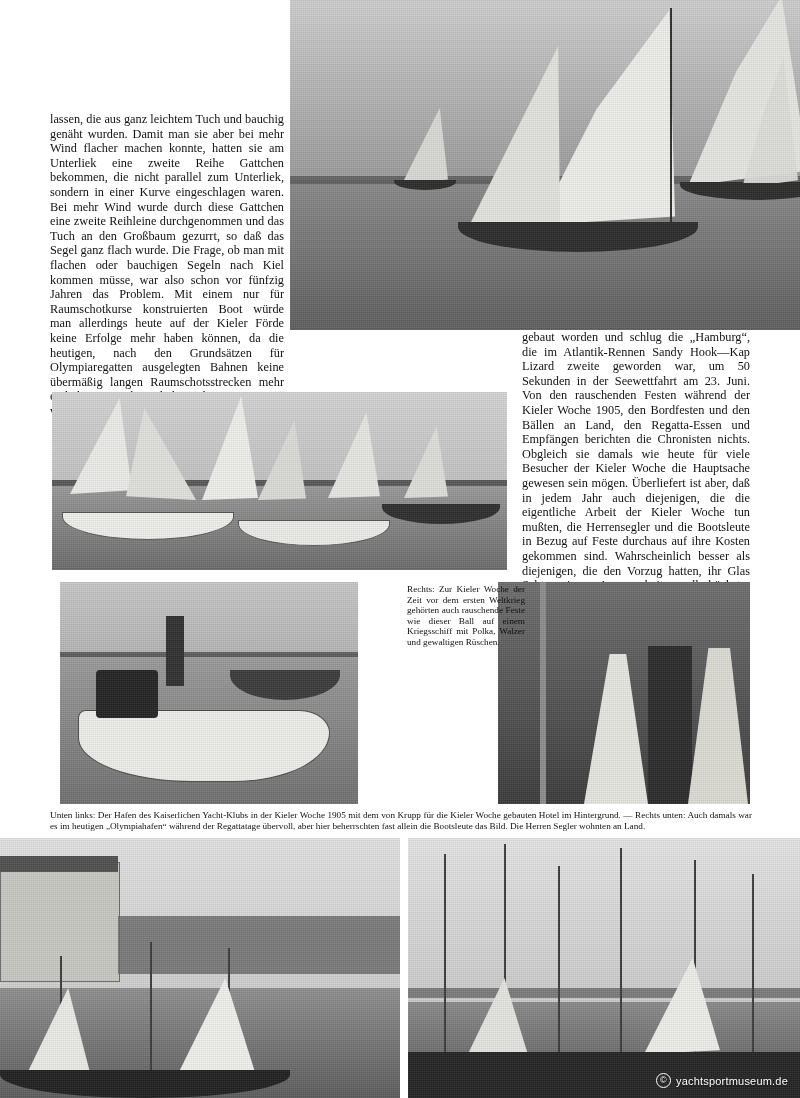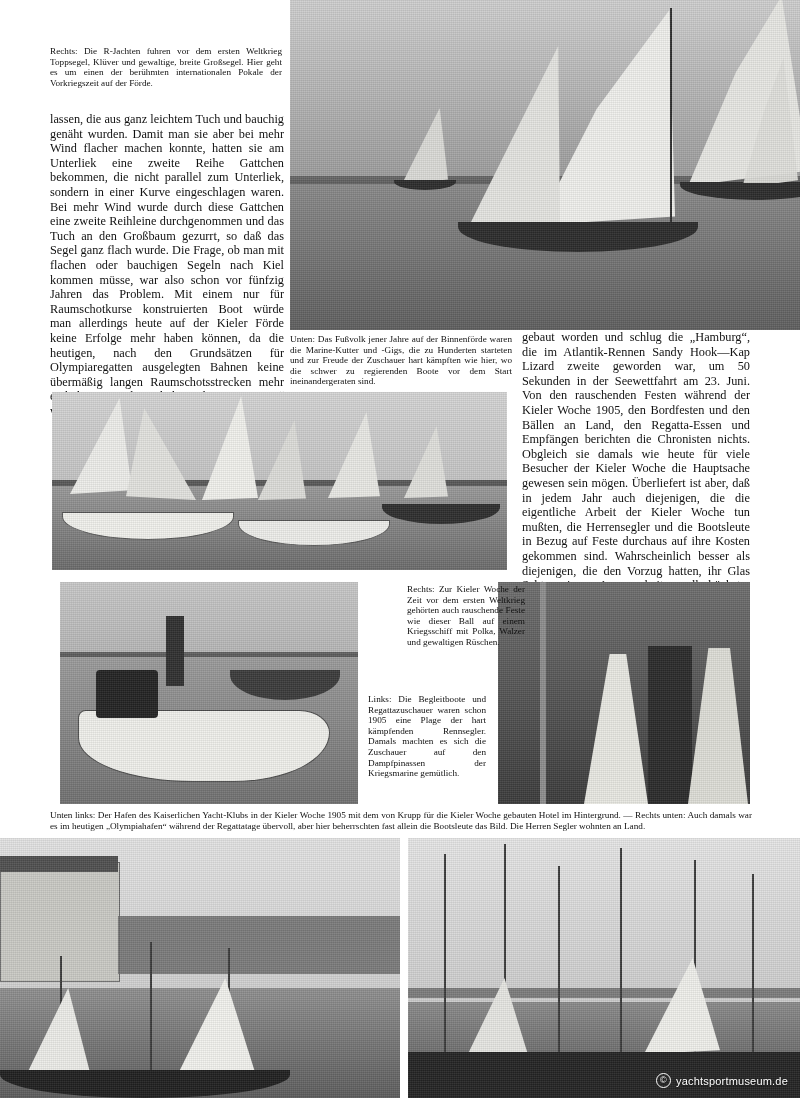--- a/index.html
+++ b/index.html
@@ -140,25 +140,23 @@
     <div class="hull" style="left:446px; top:183px; width:72px; height:12px;"></div>
 
     <div class="sail" style="left:112px; top:108px; width:46px; height:76px;
                 clip-path: polygon(82% 0%, 100% 94%, 0% 100%);
                 background:#dadad6;"></div>
     <div class="hull" style="left:104px; top:180px; width:62px; height:10px;"></div>
 
     <div class="grain"></div>
   </div>
 
-  <div class="caption" style="left:50px; top:46px; width:232px;">Rechts: Die R-Jachten fuhren vor dem ersten Weltkrieg Toppsegel, Klüver und gewaltige, breite Großsegel. Hier geht es um einen der berühmten internationalen Pokale der Vorkriegszeit auf der Förde.</div>
 
   <div class="col-text" style="left:50px; top:112px; width:234px;">lassen, die aus ganz leichtem Tuch und bauchig genäht wurden. Damit man sie aber bei mehr Wind flacher machen konnte, hatten sie am Unterliek eine zweite Reihe Gattchen bekommen, die nicht parallel zum Unterliek, sondern in einer Kurve eingeschlagen waren. Bei mehr Wind wurde durch diese Gattchen eine zweite Reihleine durchgenommen und das Tuch an den Großbaum gezurrt, so daß das Segel ganz flach wurde. Die Frage, ob man mit flachen oder bauchigen Segeln nach Kiel kommen müsse, war also schon vor fünfzig Jahren das Problem. Mit einem nur für Raumschotkurse konstruierten Boot würde man allerdings heute auf der Kieler Förde keine Erfolge mehr haben können, da die heutigen, nach den Grundsätzen für Olympiaregatten ausgelegten Bahnen keine übermäßig langen Raumschotsstrecken mehr enthalten. Der kaiserliche Schoner „Meteor“ war im vorausgegangenen Winter um-</div>
 
-  <div class="caption" style="left:290px; top:334px; width:222px;">Unten: Das Fußvolk jener Jahre auf der Binnenförde waren die Marine-Kutter und -Gigs, die zu Hunderten starteten und zur Freude der Zuschauer hart kämpften wie hier, wo die schwer zu regierenden Boote vor dem Start ineinandergeraten sind.</div>
 
   <div class="col-text" style="left:522px; top:330px; width:228px;">gebaut worden und schlug die „Hamburg“, die im Atlantik-Rennen Sandy Hook—Kap Lizard zweite geworden war, um 50 Sekunden in der Seewettfahrt am 23. Juni. Von den rauschenden Festen während der Kieler Woche 1905, den Bordfesten und den Bällen an Land, den Regatta-Essen und Empfängen berichten die Chronisten nichts. Obgleich sie damals wie heute für viele Besucher der Kieler Woche die Hauptsache gewesen sein mögen. Überliefert ist aber, daß in jedem Jahr auch diejenigen, die die eigentliche Arbeit der Kieler Woche tun mußten, die Herrensegler und die Bootsleute in Bezug auf Feste durchaus auf ihre Kosten gekommen sind. Wahrscheinlich besser als diejenigen, die den Vorzug hatten, ihr Glas Sekt in Anwesenheit allerhöchster Herrschaften streng nach der Etikette trinken zu dürfen.</div>
 
   <div class="photo" style="left:52px; top:392px; width:455px; height:178px;">
     <div class="sky" style="background:linear-gradient(#d5d5d5,#b2b2b2);"></div>
     <div class="water" style="height:86px; background:linear-gradient(#9a9a9a,#6b6b6b);"></div>
     <div class="shore" style="left:0; top:88px; width:455px; height:6px; background:#585858;"></div>
 
     <div class="sail" style="left:18px; top:6px; width:62px; height:96px;
                 clip-path: polygon(80% 0%, 100% 96%, 0% 100%); background:#ededea;"></div>
@@ -197,21 +195,20 @@
     <div class="sail" style="left:86px; top:72px; width:64px; height:150px; background:#e8e8e2;
                 clip-path: polygon(40% 0%, 66% 0%, 100% 100%, 0% 100%);"></div>
     <div class="sail" style="left:150px; top:64px; width:44px; height:158px; background:#2a2a2a;"></div>
     <div class="sail" style="left:190px; top:66px; width:60px; height:156px; background:#ddddd6;
                 clip-path: polygon(34% 0%, 70% 0%, 100% 100%, 0% 100%);"></div>
     <div class="grain"></div>
   </div>
 
   <div class="caption" style="left:368px; top:584px; width:118px;margin-left:39px;">Rechts: Zur Kieler Woche der Zeit vor dem ersten Weltkrieg gehörten auch rauschende Feste wie dieser Ball auf einem Kriegsschiff mit Polka, Walzer und gewaltigen Rüschen.</div>
 
-  <div class="caption" style="left:368px; top:694px; width:118px;">Links: Die Begleitboote und Regattazuschauer waren schon 1905 eine Plage der hart kämpfenden Rennsegler. Damals machten es sich die Zuschauer auf den Dampfpinassen der Kriegsmarine gemütlich.</div>
 
   <div class="caption" style="left:50px; top:810px; width:702px;">Unten links: Der Hafen des Kaiserlichen Yacht-Klubs in der Kieler Woche 1905 mit dem von Krupp für die Kieler Woche gebauten Hotel im Hintergrund. — Rechts unten: Auch damals war es im heutigen „Olympiahafen“ während der Regattatage übervoll, aber hier beherrschten fast allein die Bootsleute das Bild. Die Herren Segler wohnten an Land.</div>
 
   <div class="photo" style="left:0px; top:838px; width:400px; height:260px;">
     <div class="sky" style="background:linear-gradient(#e3e3e3,#c2c2c2);"></div>
     <div class="water" style="height:110px; background:linear-gradient(#8f8f8f,#5c5c5c);"></div>
     <div class="shore" style="left:0px; top:24px; width:118px; height:118px; background:#c9c9c4; border:1px solid #6a6a6a;"></div>
     <div class="shore" style="left:0px; top:18px; width:118px; height:16px; background:#4f4f4f;"></div>
     <div class="shore" style="left:118px; top:78px; width:282px; height:58px; background:#6b6b6b; opacity:.85;"></div>
     <div class="mast" style="left:60px; top:118px; height:130px;"></div>

